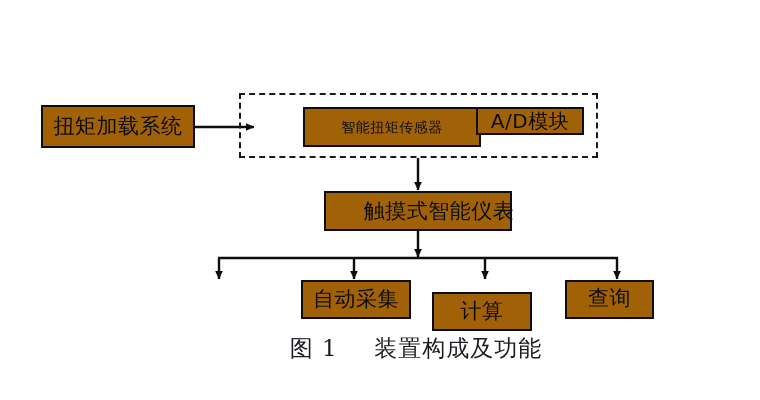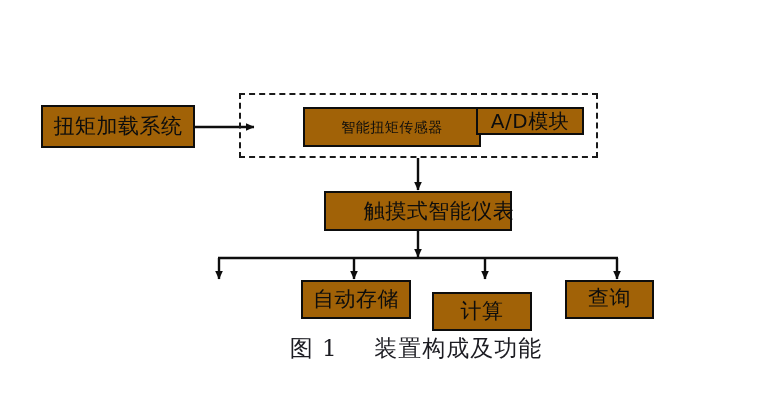--- a/index.html
+++ b/index.html
@@ -139,21 +139,21 @@
   <div class="node" id="node-ad-module">
     <span class="node-label">A/D模块</span>
   </div>
 
   <div class="node" id="node-touch-instrument">
     <span class="node-label">触摸式智能仪表</span>
   </div>
 
 
   <div class="node node-leaf" id="node-auto-store">
-    <span class="node-label">自动存储</span>
+    <span class="node-label">自动采集</span>
   </div>
 
   <div class="node node-leaf" id="node-calculate">
     <span class="node-label">计算</span>
   </div>
 
   <div class="node node-leaf" id="node-query">
     <span class="node-label">查询</span>
   </div>
 

